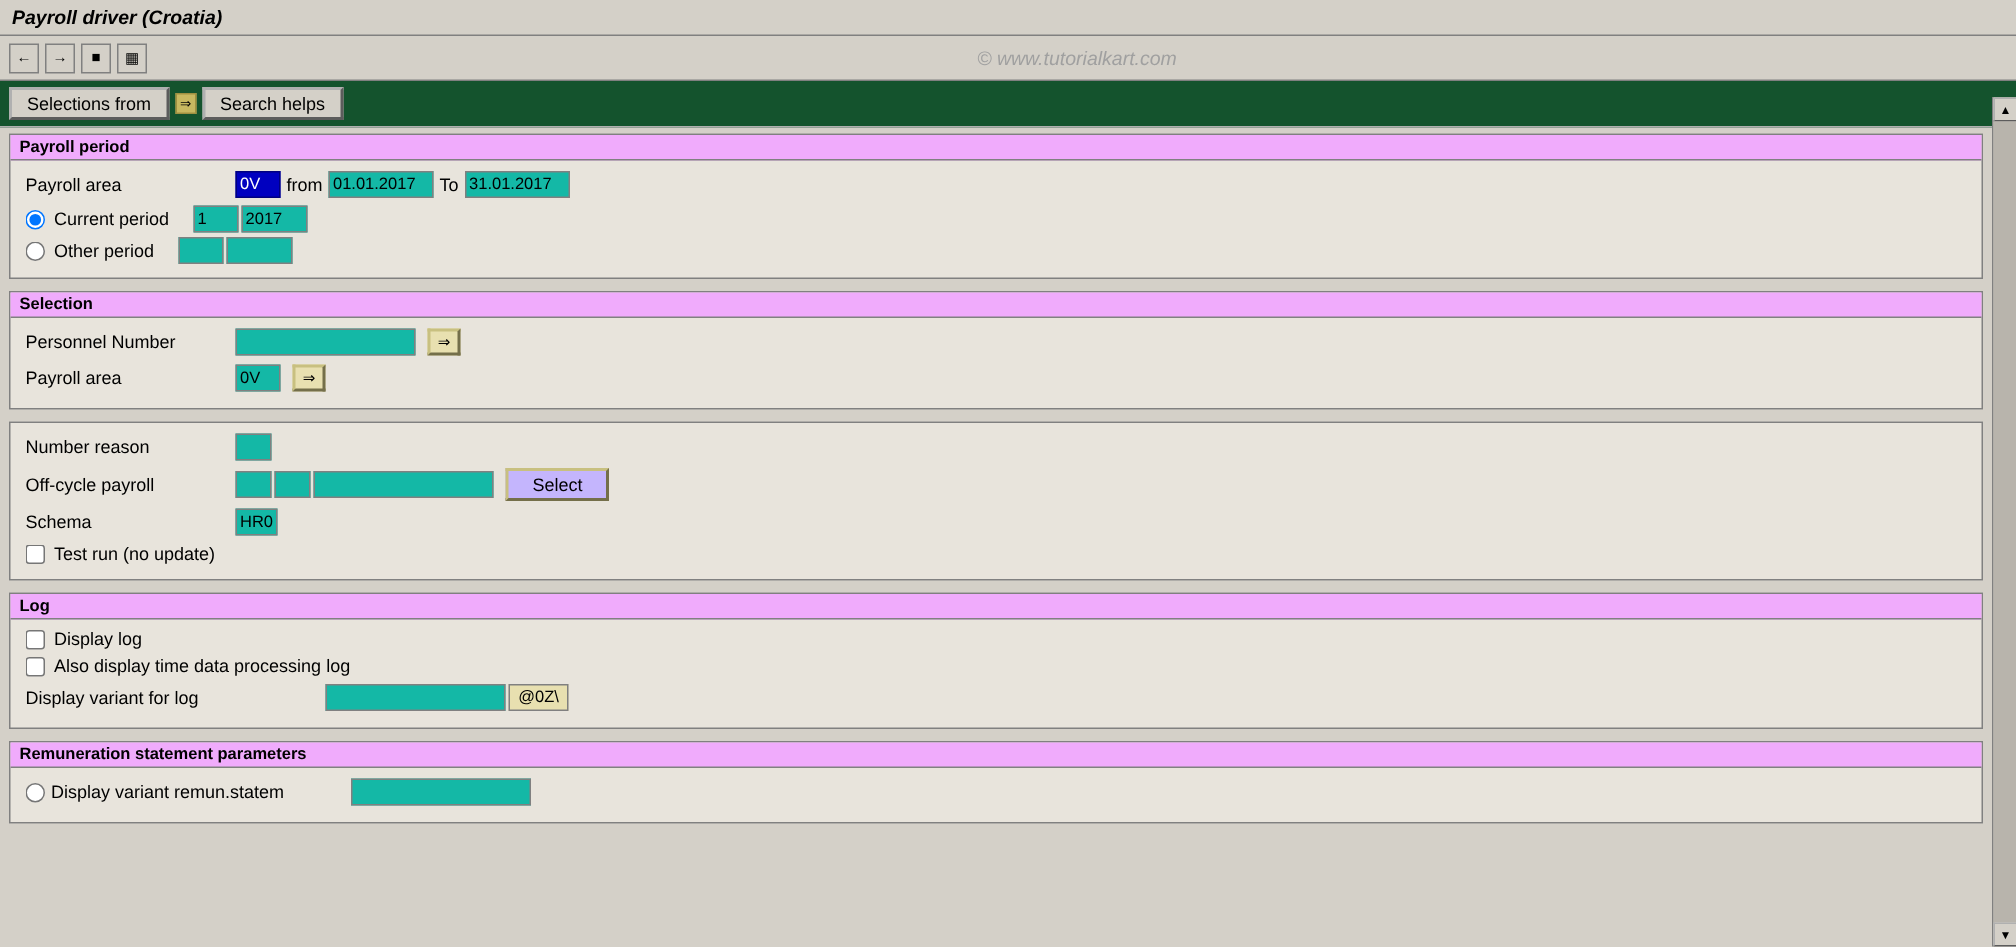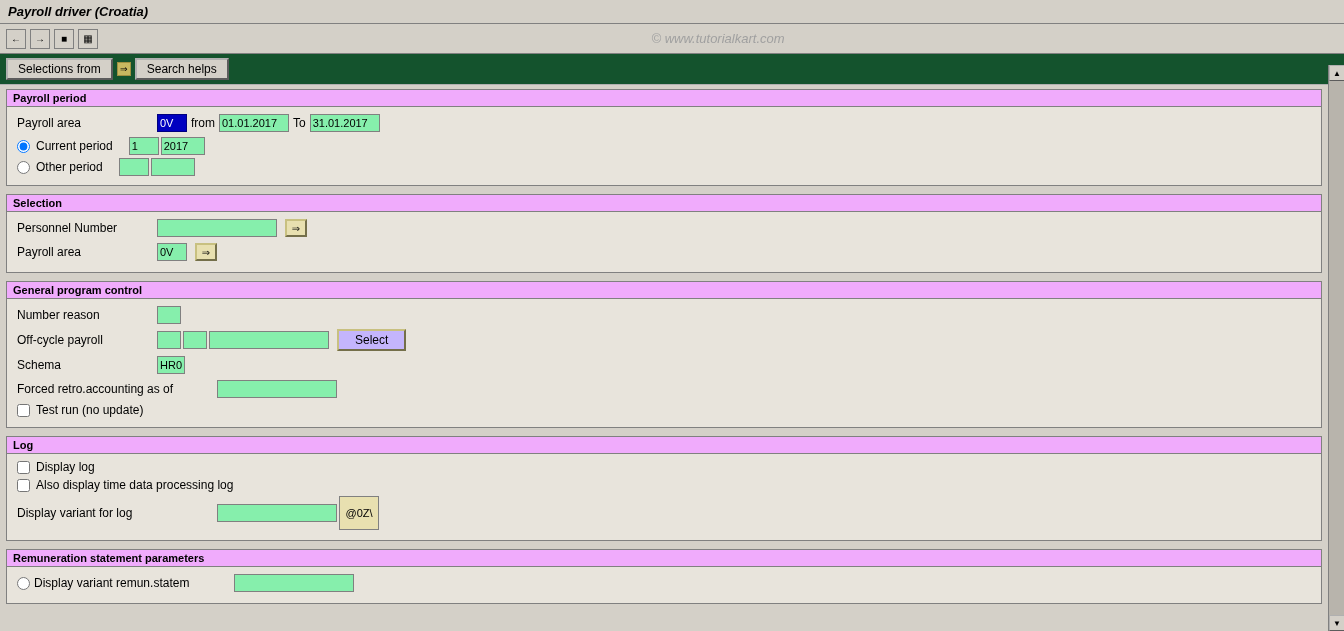--- a/index.html
+++ b/index.html
@@ -149,21 +149,21 @@
     .form-label {
       min-width: 140px;
       font-size: 12px;
     }
     .form-label-wide {
       min-width: 200px;
       font-size: 12px;
     }
     .input-field {
       border: 1px solid #808080;
-      background: #86efac;
+      background: #14b8a6;
       height: 18px;
       font-size: 11px;
       padding: 0 2px;
       outline: none;
     }
     .input-sm { width: 30px; }
     .input-xl { width: 120px; }
     .input-date { width: 70px; }
     .input-blue {
       background: #0000c0;
@@ -222,21 +222,21 @@
       margin: 0;
     }
     .input-with-btn {
       display: flex;
       align-items: center;
       gap: 2px;
     }
     .search-suffix {
       border: 1px solid #808080;
       background: #e8e0b0;
-      height: 34px;
+      height: 18px;
       font-size: 11px;
       padding: 0 2px;
       min-width: 40px;
       display: flex;
       align-items: center;
       justify-content: center;
     }
   </style>
 </head>
 <body>
@@ -313,45 +313,38 @@
       </div>
       <div class="form-row">
         <span class="form-label">Payroll area</span>
         <input class="input-field input-sm" type="text" value="0V" style="">
         <div class="arrow-btn">⇒</div>
       </div>
     </div>
   </div>
 
   <div class="section">
-    <div class="section-header">
-      <span>General program control</span>
-    </div>
     <div class="section-body">
       <div class="form-row">
         <span class="form-label">Number reason</span>
         <input class="input-field" style="width: 24px;" type="text" value="">
       </div>
       <div class="form-row">
         <span class="form-label">Off-cycle payroll</span>
         <input class="input-field" style="width: 24px;" type="text" value="">
         <input class="input-field" style="width: 24px; margin-left: 2px;" type="text" value="">
         <input class="input-field input-xl" style="margin-left: 2px;" type="text" value="">
         <button class="select-btn">
           <span>Select</span>
         </button>
       </div>
       <div class="form-row">
         <span class="form-label">Schema</span>
         <input class="input-field" style="width: 28px;" type="text" value="HR00">
       </div>
-      <div class="form-row">
-        <span class="form-label-wide">Forced retro.accounting as of</span>
-        <input class="input-field input-xl" type="text" value="" style="">
-      </div>
       <div class="checkbox-row">
         <input type="checkbox" id="test-run" style="">
         <label for="test-run">Test run (no update)</label>
       </div>
     </div>
   </div>
 
   <div class="section">
     <div class="section-header">
       <span>Log</span>

